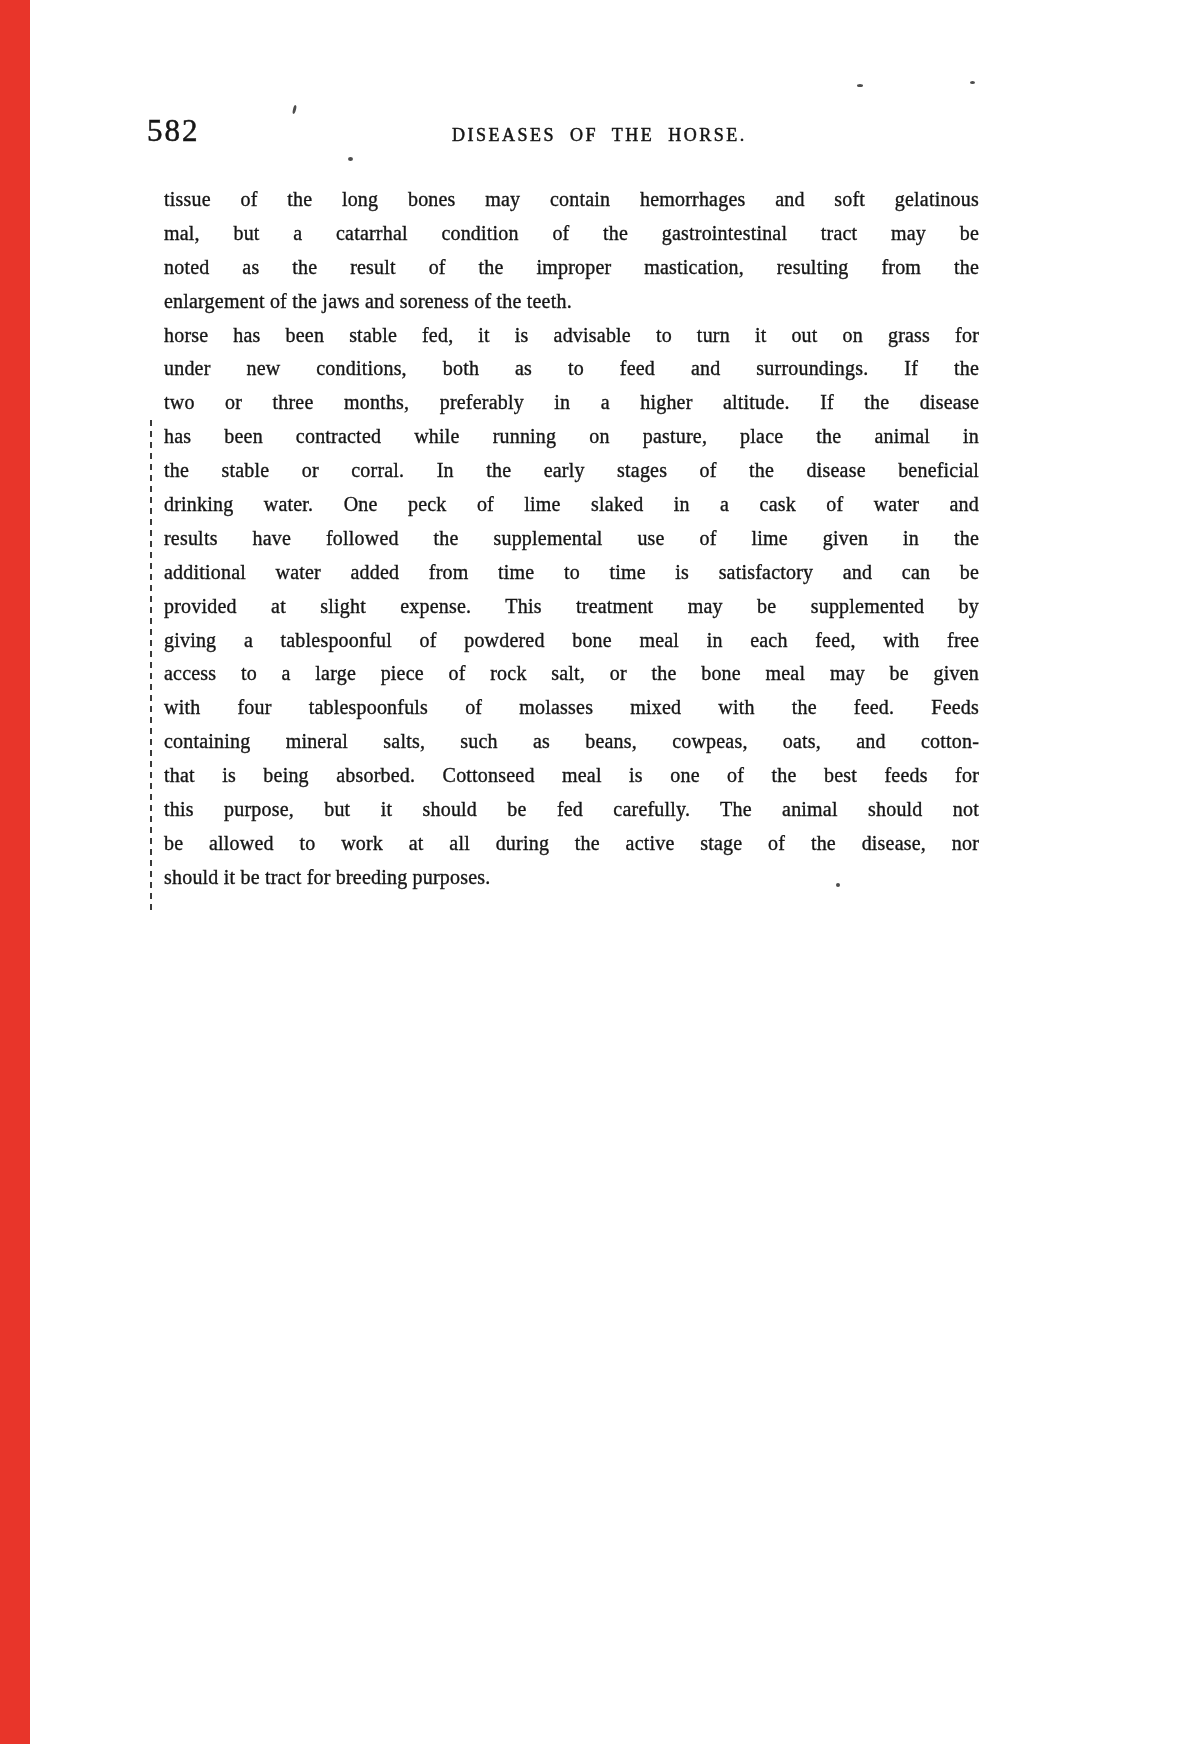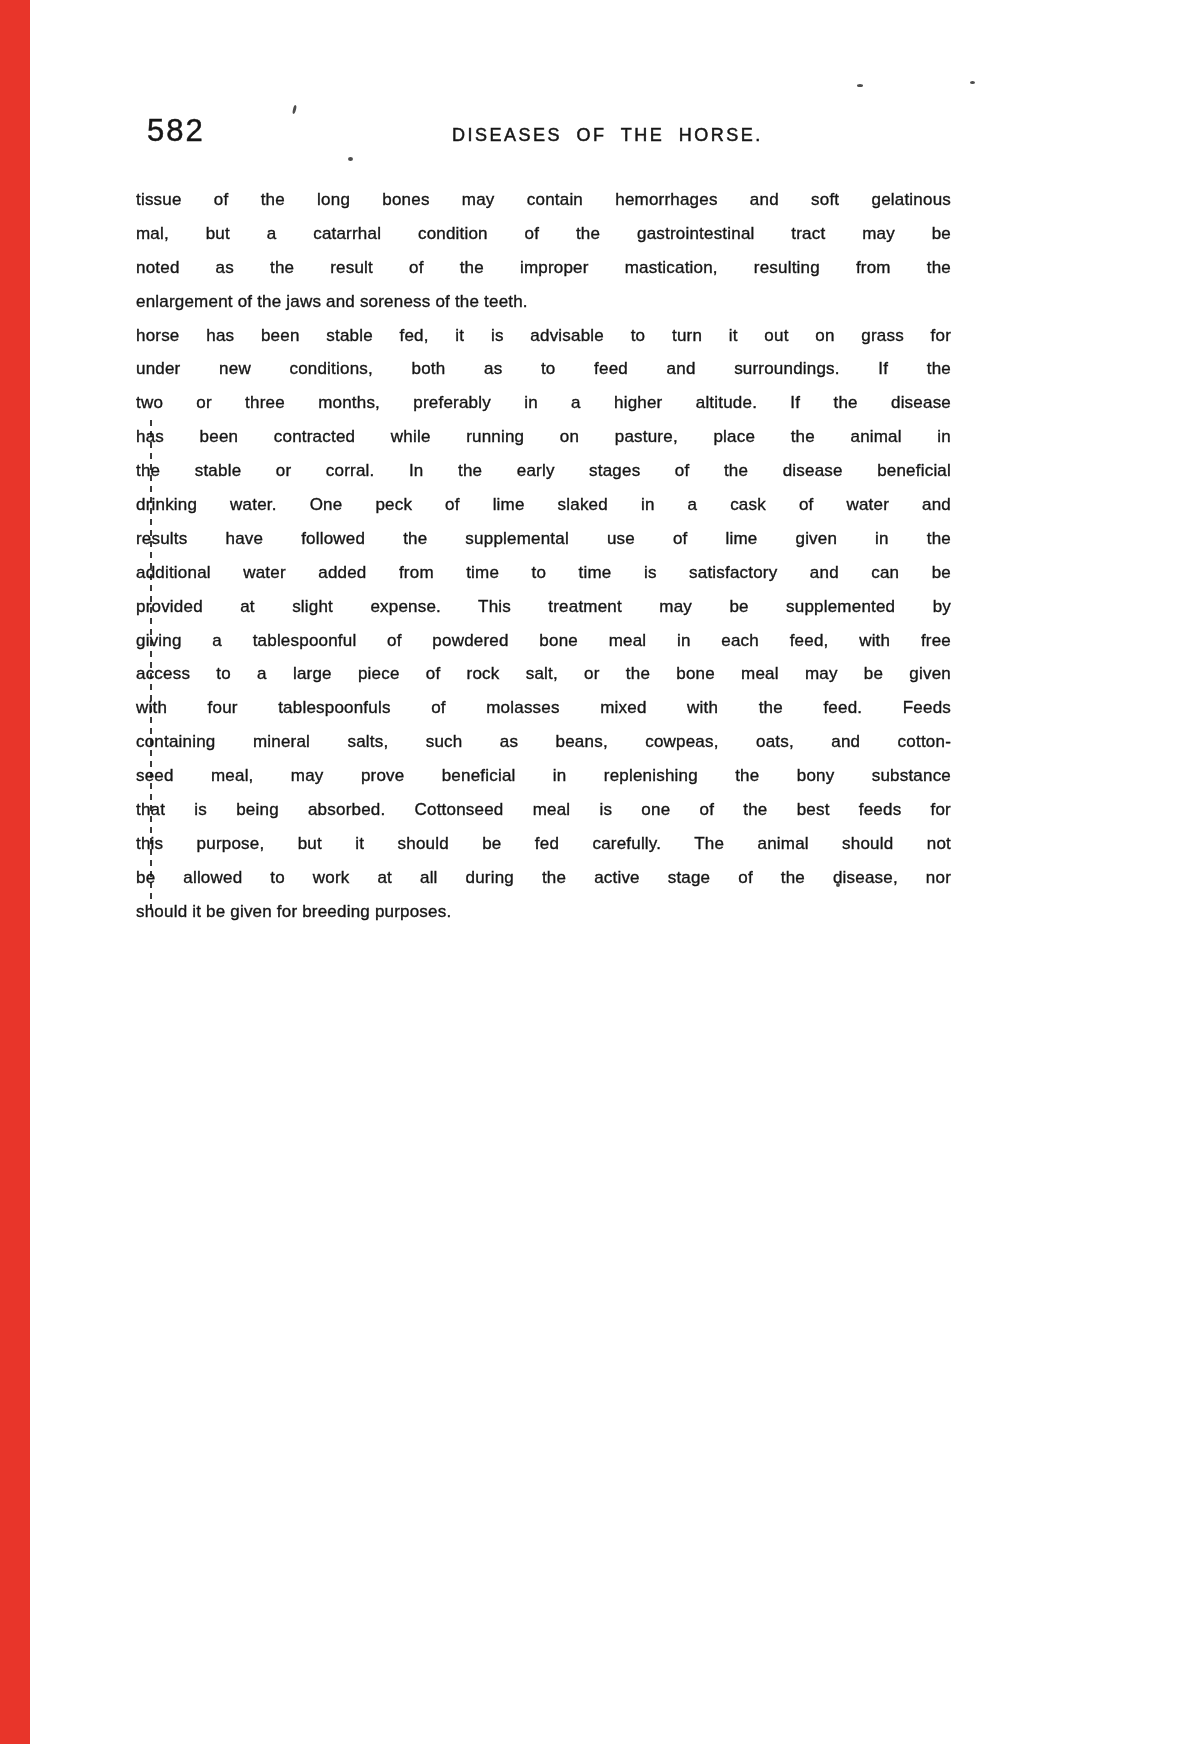--- a/index.html
+++ b/index.html
@@ -1,31 +1,31 @@
 <!DOCTYPE html>
 <html><head>
 <meta charset="utf-8">
 <style>
   html,body{margin:0;padding:0;background:#ffffff;}
   .page{
     position:relative;width:1064px;height:1744px;background:#ffffff;overflow:hidden;
-    font-family:Liberation Sans, sans-serif;color:#161616;
+    font-family:Liberation Serif, serif;color:#161616;
   }
   .red-edge{position:absolute;left:0;top:0;width:30px;height:1744px;}
   .page-number{
     position:absolute;left:147px;top:115px;font-size:31px;line-height:32px;
     letter-spacing:2px;-webkit-text-stroke:0.5px currentColor;
   }
   .running-head{
     position:absolute;left:452px;top:122px;font-size:18px;line-height:26px;
     letter-spacing:2.5px;word-spacing:7px;white-space:nowrap;
     -webkit-text-stroke:0.5px currentColor;
   }
   .body-block{
-    position:absolute;left:136px;top:183px;width:815px;font-size:17px;
+    position:absolute;left:164px;top:183px;width:815px;font-size:20px;
     letter-spacing:0.2px;-webkit-text-stroke:0.35px currentColor;
   }
   .line{
     height:33.9px;line-height:33.9px;
     text-align:justify;text-align-last:justify;text-justify:inter-word;
   }
   .line.end{text-align:center;text-align-last:left;}
   .line.indent{text-indent:28px;}
   .lead-italic{font-style:italic;}
   .margin-line{position:absolute;width:2px;}
@@ -50,24 +50,23 @@
       <div class="line">has been contracted while running on pasture, place the animal in</div>
       <div class="line">the stable or corral.  In the early stages of the disease beneficial</div>
       <div class="line">drinking water.  One peck of lime slaked in a cask of water and</div>
       <div class="line">results have followed the supplemental use of lime given in the</div>
       <div class="line">additional water added from time to time is satisfactory and can be</div>
       <div class="line">provided at slight expense.  This treatment may be supplemented by</div>
       <div class="line">giving a tablespoonful of powdered bone meal in each feed, with free</div>
       <div class="line">access to a large piece of rock salt, or the bone meal may be given</div>
       <div class="line">with four tablespoonfuls of molasses mixed with the feed.  Feeds</div>
       <div class="line">containing mineral salts, such as beans, cowpeas, oats, and cotton-</div>
-      <div class="line">seed meal, may prove beneficial in replenishing the bony substance</div>
       <div class="line">that is being absorbed.  Cottonseed meal is one of the best feeds for</div>
       <div class="line">this purpose, but it should be fed carefully.  The animal should not</div>
       <div class="line">be allowed to work at all during the active stage of the disease, nor</div>
-      <div class="line end">should it be given for breeding purposes.</div>
+      <div class="line end">should it be tract for breeding purposes.</div>
     </div>
 <div class="speck" style="left: 293px; top: 105px; width: 3px; height: 9px; background: rgb(77, 77, 77); transform: rotate(14deg);"></div>
     <div class="speck" style="left: 348px; top: 157px; width: 5px; height: 4px; background: rgb(77, 77, 77);"></div>
     <div class="speck" style="left: 857px; top: 84px; width: 6px; height: 3px; background: rgb(77, 77, 77);"></div>
     <div class="speck" style="left: 970px; top: 81px; width: 5px; height: 3px; background: rgb(77, 77, 77);"></div>
     <div class="speck" style="left: 836px; top: 883px; width: 4px; height: 4px; background: rgb(77, 77, 77);"></div>
   </div>
 
 </body></html>

